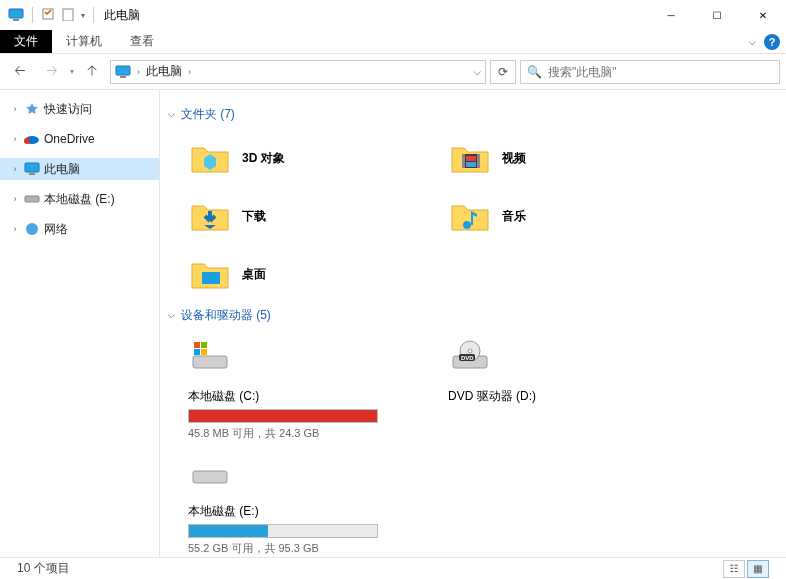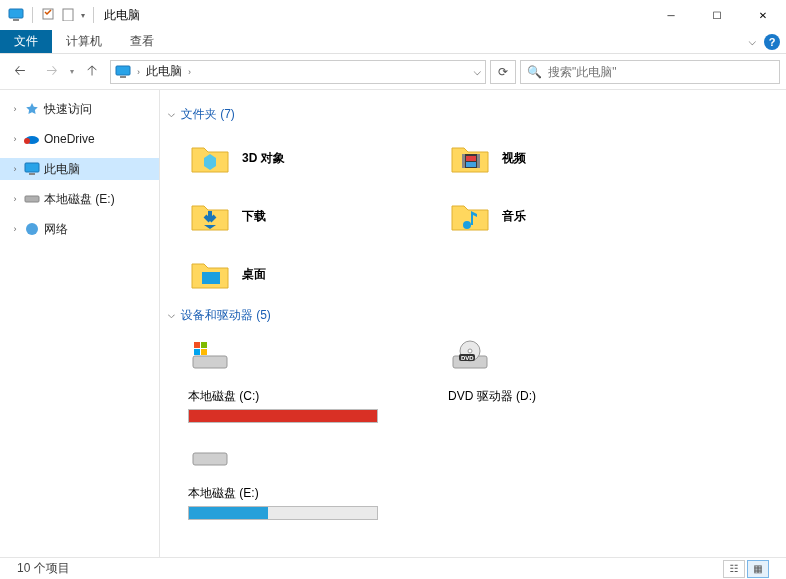--- a/index.html
+++ b/index.html
@@ -7,21 +7,21 @@
 
 .titlebar { height: 30px; display: flex; align-items: center; justify-content: space-between; background: #fff; padding-left: 8px; }
 .titlebar-left { display: flex; align-items: center; gap: 6px; }
 .titlebar-title { font-size: 12px; margin-left: 2px; }
 .qat-sep { width: 1px; height: 16px; background: #ccc; margin: 0 2px; }
 .win-controls { display: flex; }
 .win-btn { width: 46px; height: 30px; display: flex; align-items: center; justify-content: center; font-family: "Segoe MDL2 Assets", sans-serif; font-size: 10px; }
 
 .ribbon-tabs { height: 24px; display: flex; align-items: stretch; border-bottom: 1px solid #e1e1e1; position: relative; }
 .ribbon-tab { padding: 4px 14px; font-size: 12px; color: #444; display: flex; align-items: center; }
-.ribbon-tab.file { background: #0369a1; color: #fff; }
+.ribbon-tab.file { background: #000000; color: #fff; }
 .ribbon-right { position: absolute; right: 6px; top: 0; display: flex; align-items: center; height: 24px; gap: 8px; }
 .help-circle { width: 16px; height: 16px; border-radius: 50%; background: #1979ca; color: #fff; display: flex; align-items: center; justify-content: center; font-size: 11px; font-weight: bold; }
 .expand-chevron { font-size: 10px; color: #666; }
 
 .navbar { height: 36px; display: flex; align-items: center; gap: 4px; padding: 4px 6px; border-bottom: 1px solid #e5e5e5; }
 .nav-btn { width: 28px; height: 28px; display: flex; align-items: center; justify-content: center; color: #555; font-size: 14px; }
 .nav-btn.disabled { color: #bbb; }
 .nav-dd { font-size: 8px; color: #888; }
 .addr { flex: 1; height: 24px; border: 1px solid #ccc; display: flex; align-items: center; padding: 0 4px; gap: 6px; }
 .addr-crumb { font-size: 12px; color: #222; }
@@ -260,20 +260,21 @@
               <rect x="11" y="4" width="6" height="6" fill="#7fba00"></rect>
               <rect x="4" y="11" width="6" height="6" fill="#00a4ef"></rect>
               <rect x="11" y="11" width="6" height="6" fill="#ffb900"></rect>
             </svg>
           </div>
         <div class="drive-col">
           <div class="drive-name">本地磁盘 (C:)</div>
           <div class="drive-bar">
               <div class="drive-fill red" style="width:99.8%"></div>
             </div>
+          <div class="drive-status">45.8 MB 可用，共 24.3 GB</div>
         </div>
       </div>
       <div class="drive-item">
         <div class="drive-icn">
             <svg width="40" height="36" viewBox="0 0 40 36">
               <rect x="3" y="18" width="34" height="12" rx="2" fill="#cfcfcf" stroke="#999"></rect>
               <circle cx="20" cy="13" r="10" fill="#e8e8e8" stroke="#999"></circle>
               <circle cx="20" cy="13" r="2" fill="#fff" stroke="#999"></circle>
               <rect x="9" y="16" width="16" height="7" rx="2" fill="#333"></rect>
               <text x="11" y="22" font-size="6" fill="#fff" font-weight="bold">DVD</text>
@@ -287,20 +288,21 @@
         <div class="drive-icn">
             <svg width="40" height="36" viewBox="0 0 40 36">
               <rect x="3" y="18" width="34" height="12" rx="2" fill="#cfcfcf" stroke="#999"></rect>
             </svg>
           </div>
         <div class="drive-col">
           <div class="drive-name">本地磁盘 (E:)</div>
           <div class="drive-bar">
               <div class="drive-fill blue" style="width:42%"></div>
             </div>
+          <div class="drive-status">55.2 GB 可用，共 95.3 GB</div>
         </div>
       </div>
     </div>
   </div>
 </div>
 
 <div class="statusbar">
   <span>10 个项目</span>
   <div class="view-toggles">
     <div class="view-btn">☷</div>

